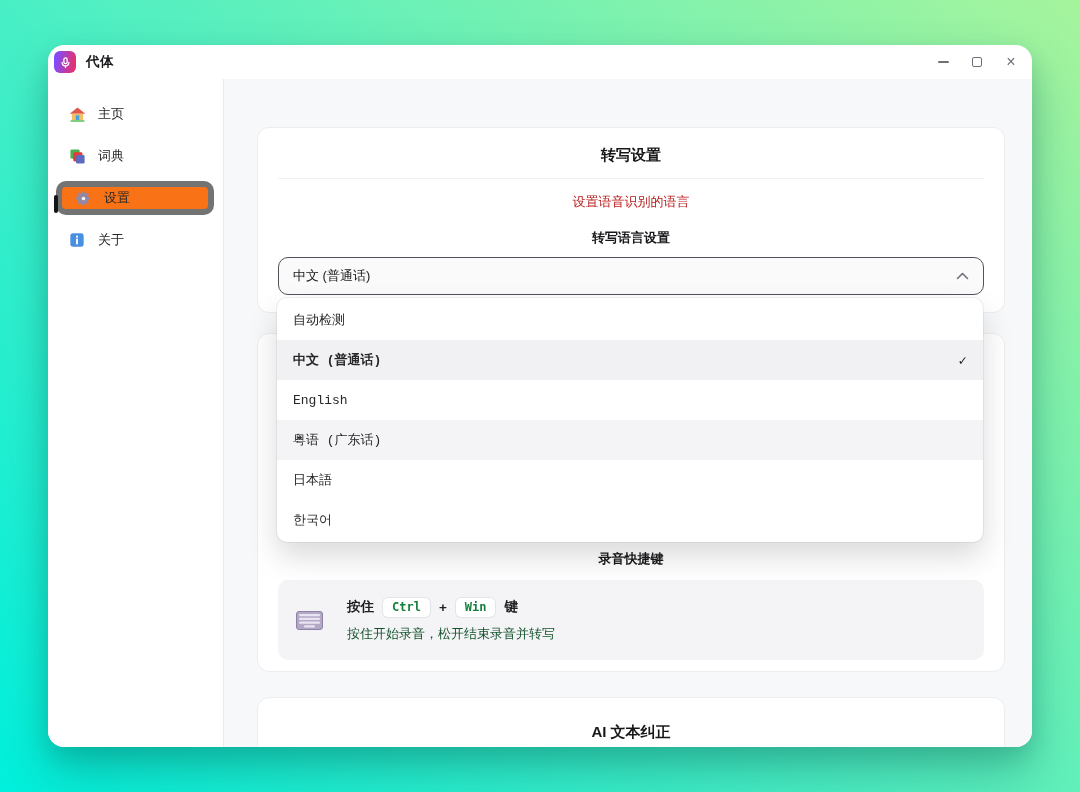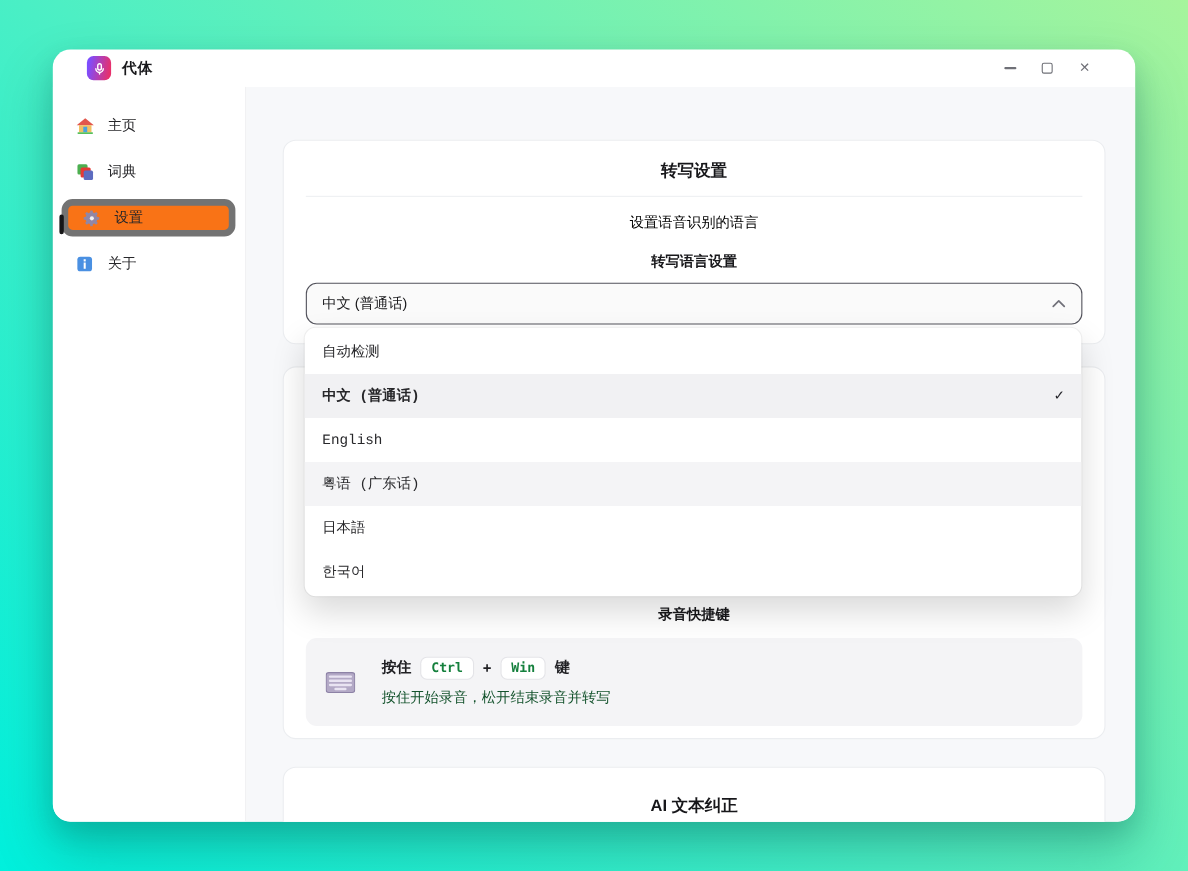--- a/index.html
+++ b/index.html
@@ -9,21 +9,21 @@
     background:linear-gradient(225deg,#a6f49c 0%,#4defc4 55%,#00f0dd 100%);
     position:relative;
   }
   .window {
     position:absolute; left:48px; top:45px; width:984px; height:702px;
     background:#fff; border-radius:16px; overflow:hidden;
     box-shadow:0 26px 50px rgba(0,90,80,.30), 0 10px 22px rgba(0,90,80,.18);
     font-size:13px; color:#18181b;
   }
   
-  .titlebar { height:34px; display:flex; align-items:center; padding:0 31px; }
+  .titlebar { height:34px; display:flex; align-items:center; padding:0 6px; }
   .app-icon {
     width:22px; height:22px; border-radius:6px; flex:none;
     background:linear-gradient(100deg,#7c4dff 10%,#e7306c 90%);
     display:flex; align-items:center; justify-content:center;
   }
   .app-title { font-weight:bold; font-size:13.5px; margin-left:10px; letter-spacing:.5px; }
   .win-controls { margin-left:auto; display:flex; align-items:center; gap:16px; color:#6f7077; padding-right:6px; }
   .ctl { width:18px; height:18px; display:flex; align-items:center; justify-content:center; font-size:15px; cursor:default; }
   .min-bar { width:11px; height:1.6px; background:#6f7077; border-radius:1px; }
   .max-box { width:10px; height:10px; border:1.4px solid #6f7077; border-radius:2px; }
@@ -38,21 +38,21 @@
   }
   .side-item.selected { background:#f97316; border:6px solid #737373; }
   .side-indicator { position:absolute; left:-8px; top:8px; width:4px; height:18px; background:#151517; border-radius:2px; }
   .side-ico { width:18px; height:18px; flex:none; display:flex; align-items:center; justify-content:center; }
   .main { flex:1; background:#f7f8fa; padding:0 27px 0 33px; }
   .card { background:#fff; border:1px solid #ebedf0; border-radius:12px;text-align:center; }
   
   .card1 { margin-top:48px; height:186px; padding:18px 20px 0; }
   .card-title { font-size:15px; font-weight:bold; color:#17171a; }
   .card1 .card-title { padding-bottom:13px; border-bottom:1px solid #eef0f2; }
-  .desc { color:#000000; font-size:13px; margin-top:14px; }
+  .desc { color:#b91c1c; font-size:13px; margin-top:14px; }
   .field-label { font-weight:bold; font-size:13px; margin-top:18px; }
   .select {
     margin-top:10px; height:38px; background:#fafafa;
     border:1.5px solid #52525b; border-radius:10px;
     display:flex; align-items:center; justify-content:space-between; padding:0 14px;
   }
   
   .popup {
     position:absolute; left:229px; top:253px; width:706px; height:244px;
     background:#fff; border-radius:10px; padding:2px 0; z-index:10;

